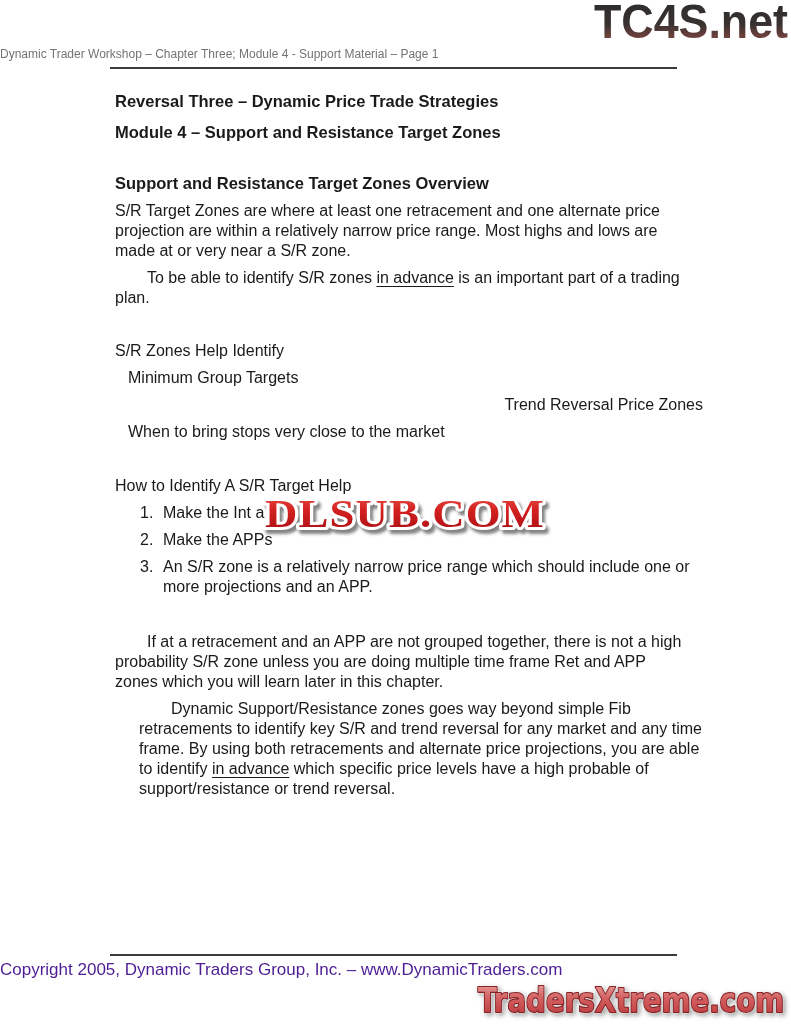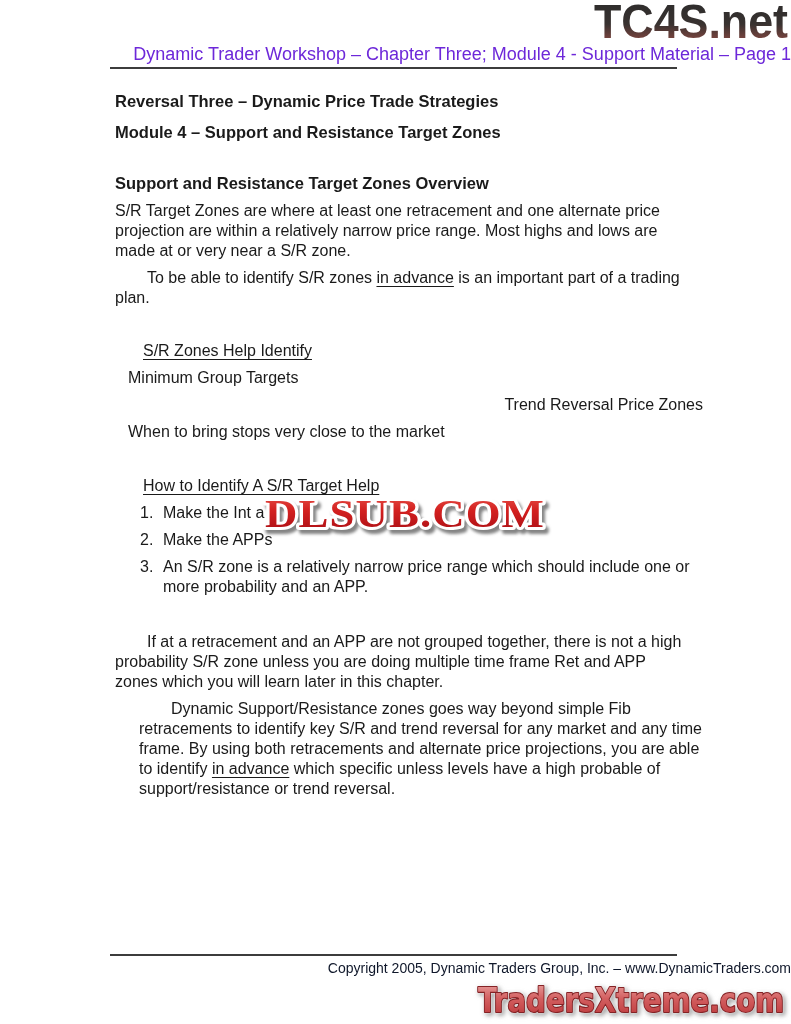--- a/index.html
+++ b/index.html
@@ -8,35 +8,35 @@
     width:791px;height:1024px;
     background:#ffffff;
     margin:0 auto;
     overflow:hidden;
     font-family:"Liberation Sans", sans-serif;
     color:#1a1a1a;
   }
   
   .header-text{
     position:absolute;top:46px;left:0;width:791px;
-    text-align:right;font-size:18px;line-height:17px;color:#6d28d9;
+    text-align:left;font-size:12px;line-height:17px;color:#737373;
   }
   .rule{
     position:absolute;left:110px;width:567px;height:1.6px;background:#3c3c3c;
   }
   .rule.top{top:67px;}
   .rule.bottom{top:954px;}
   .copyright{
     position:absolute;top:960px;left:0;width:791px;
-    text-align:right;font-size:14px;color:#0f172a;
+    text-align:left;font-size:17px;color:#4c1d95;
   }
   
   .blk{position:absolute;left:115px;width:575px;font-size:16px;line-height:20px;}
   .bold-h{font-weight:bold;font-size:16.5px;}
-  .under-h{text-decoration:underline;text-underline-offset:2.5px;margin-left:28px;}
+  .under-h{text-underline-offset:2.5px;}
   .u{text-decoration:underline;text-underline-offset:2.5px;}
   .line{white-space:pre-wrap;}
   .indent{padding-left:32px;}
   .sub{padding-left:13px;}
   .ol-row{display:flex;}
   .ol-num{width:23px;flex:0 0 23px;margin-left:25px;}
   .ol-text{flex:1;}
   
   .wm{position:absolute;pointer-events:none;}
   .logo-svg text{
@@ -88,35 +88,35 @@
     <span class="ol-text">Make the Int a</span>
   </div>
   <div class="blk ol-row" style="top:530px;">
     <span class="ol-num">2.</span>
     <span class="ol-text">Make the APPs</span>
   </div>
   <div class="blk ol-row" style="top:557px;">
     <span class="ol-num">3.</span>
     <span class="ol-text">
       <div class="line">An S/R zone is a relatively narrow price range which should include one or</div>
-      <div class="line">more probability and an APP.</div>
+      <div class="line">more projections and an APP.</div>
     </span>
   </div>
 
   <div class="blk" style="top:632px;">
     <div class="line indent"><span>If at a retracement and an APP are not grouped together, there is not a high</span></div>
     <div class="line"><span>probability S/R zone unless you are doing multiple time frame Ret and APP</span></div>
     <div class="line"><span>zones which you will learn later in this chapter.</span></div>
   </div>
 
   <div class="blk" style="top:699px;margin-left:24px;">
     <div class="line indent"><span>Dynamic Support/Resistance zones goes way beyond simple Fib</span></div>
     <div class="line"><span>retracements to identify key S/R and trend reversal for any market and any time</span></div>
     <div class="line"><span>frame. By using both retracements and alternate price projections, you are able</span></div>
-    <div class="line"><span>to identify </span><span class="u">in advance</span><span> which specific unless levels have a high probable of</span></div>
+    <div class="line"><span>to identify </span><span class="u">in advance</span><span> which specific price levels have a high probable of</span></div>
     <div class="line"><span>support/resistance or trend reversal.</span></div>
   </div>
 
   <div class="rule bottom"></div>
   <div class="copyright">Copyright 2005, Dynamic Traders Group, Inc. – www.DynamicTraders.com</div>
 
   <div class="wm" style="left:590px;top:-4px;">
     <svg class="logo-svg" width="202" height="52">
       <defs>
         <linearGradient id="gLogo" x1="0" y1="0" x2="0" y2="1">

